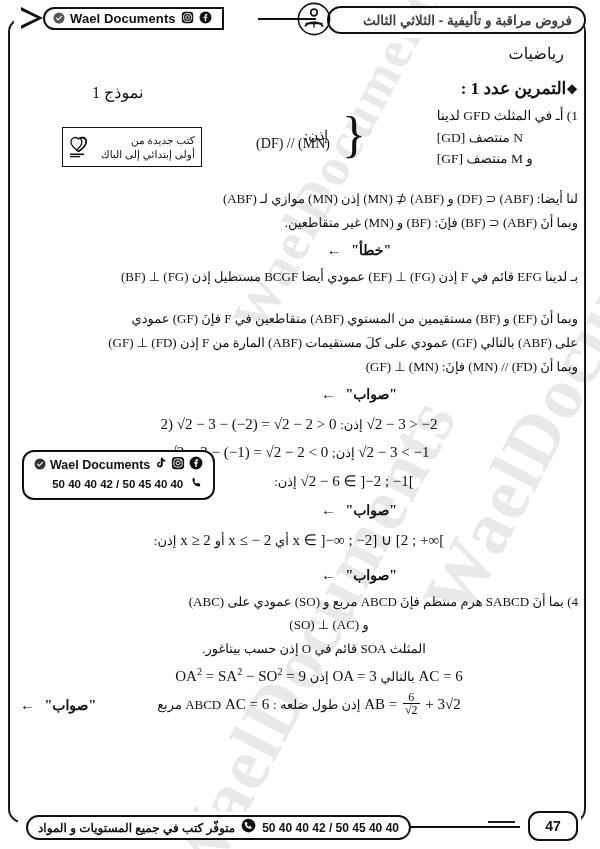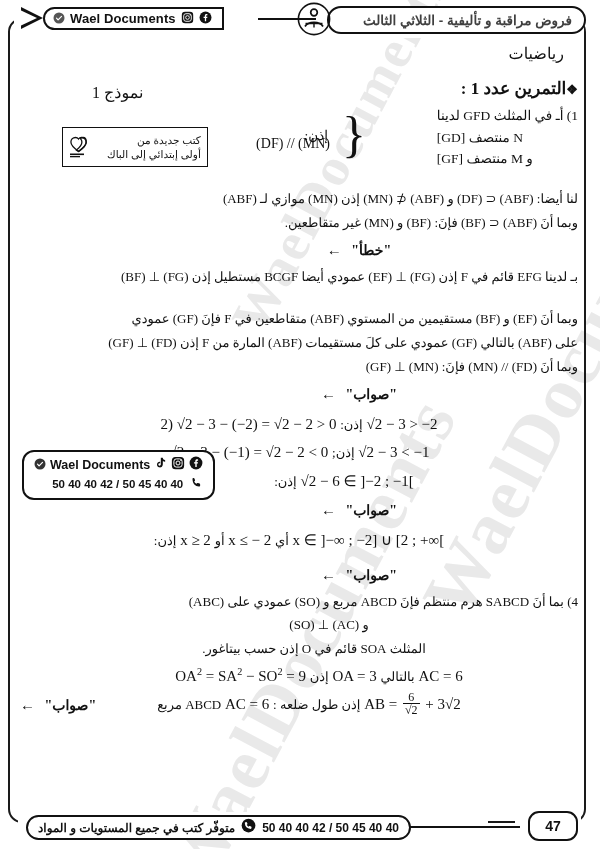--- a/index.html
+++ b/index.html
@@ -188,21 +188,21 @@
     font-size:14px;
     direction:ltr;
   }
 
   .newbooks-box{
     position:absolute;
     left:42px; top:22px;
     border:1.6px solid #111;
     background:#fff;
     padding:3px 6px 3px 4px;
-    display:flex;align-items:center;gap:10px;
+    display:flex;align-items:center;gap:4px;
     z-index:4;
   }
   .nb-text{
     font-size:10.5px;
     line-height:1.35;
     text-align:right;
     font-family:"Liberation Sans", sans-serif;
     color:#111;
   }
 

